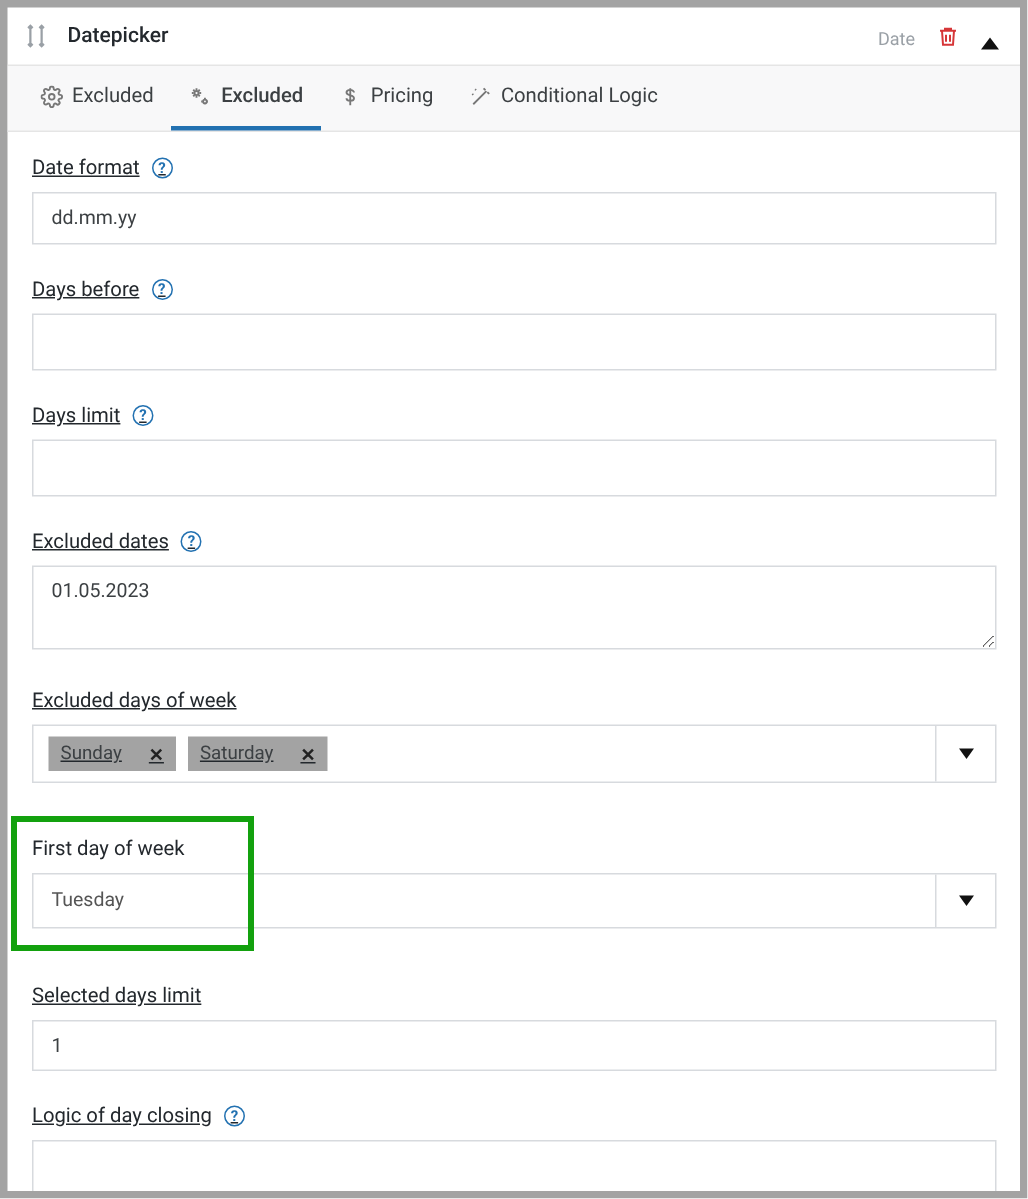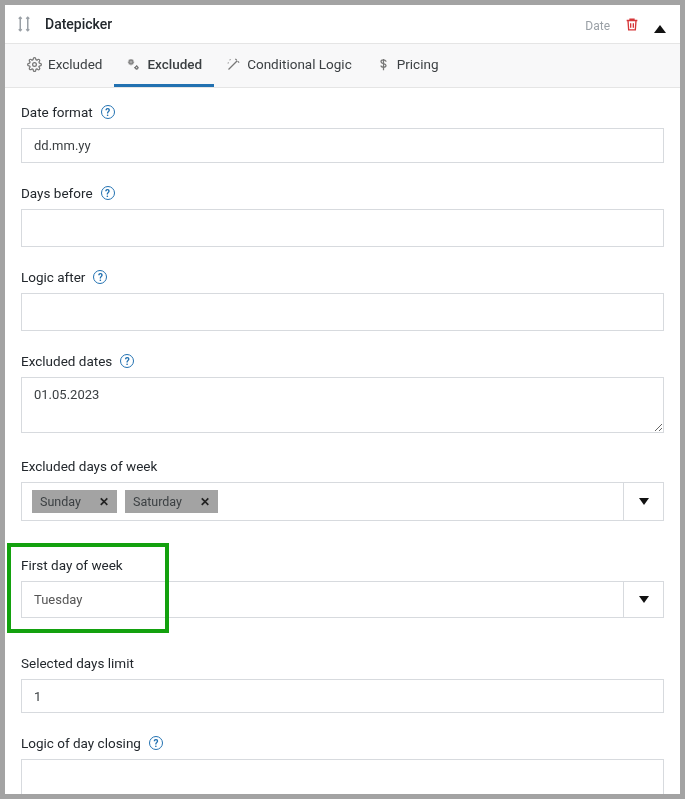--- a/index.html
+++ b/index.html
@@ -84,20 +84,21 @@
   .tab svg { width: 15px; height: 15px; color: #777; }
 
   
   .content {
     padding: 16px 16px 10px 16px;
     flex: 1;
     overflow-y: auto;
   }
   .field {
     margin-bottom: 22px;
+    text-decoration: underline;
   }
   .field-label {
     display: flex;
     align-items: center;
     gap: 8px;
     font-size: 13.5px;
     color: #23282d;
     margin-bottom: 8px;
   }
   .help-icon {
@@ -231,30 +232,30 @@
       <svg viewBox="0 0 24 24" fill="none" stroke="currentColor" stroke-width="2">
           <circle cx="8" cy="8" r="2.2"></circle>
           <path d="M8 3v2M8 11v2M3 8h2M11 8h2M4.5 4.5l1.4 1.4M10.1 10.1l1.4 1.4M4.5 11.5l1.4-1.4M10.1 5.9l1.4-1.4"></path>
           <circle cx="17" cy="17" r="2"></circle>
           <path d="M17 13v1.5M17 18.5V20M13 17h1.5M18.5 17H20"></path>
         </svg>
       <span>Excluded</span>
     </div>
     <div class="tab">
       <svg viewBox="0 0 24 24" fill="none" stroke="currentColor" stroke-width="2">
+          <path d="M12 3v18M16 7.5c0-1.6-1.8-2.8-4-2.8s-4 1.2-4 2.8 1.8 2.5 4 3 4 1.3 4 3-1.8 2.8-4 2.8-4-1.2-4-2.8"></path>
+        </svg>
+      <span>Pricing</span>
+    </div>
+    <div class="tab">
+      <svg viewBox="0 0 24 24" fill="none" stroke="currentColor" stroke-width="2">
           <path d="M4 20L18 6M15 3l2 2M19 7l2 2M6 4l1 1M3 9l1 1"></path>
         </svg>
       <span>Conditional Logic</span>
     </div>
-    <div class="tab">
-      <svg viewBox="0 0 24 24" fill="none" stroke="currentColor" stroke-width="2">
-          <path d="M12 3v18M16 7.5c0-1.6-1.8-2.8-4-2.8s-4 1.2-4 2.8 1.8 2.5 4 3 4 1.3 4 3-1.8 2.8-4 2.8-4-1.2-4-2.8"></path>
-        </svg>
-      <span>Pricing</span>
-    </div>
   </div>
 
   <div class="content">
 
     <div class="field">
       <div class="field-label">
         <span>Date format</span>
         <span class="help-icon">?</span>
       </div>
       <input class="input-text" value="dd.mm.yy" style="">
@@ -263,21 +264,21 @@
     <div class="field">
       <div class="field-label">
         <span>Days before</span>
         <span class="help-icon">?</span>
       </div>
       <input class="input-text input-empty" value="" style="">
     </div>
 
     <div class="field">
       <div class="field-label">
-        <span>Logic after</span>
+        <span>Days limit</span>
         <span class="help-icon">?</span>
       </div>
       <input class="input-text input-empty" value="" style="">
     </div>
 
     <div class="field">
       <div class="field-label">
         <span>Excluded dates</span>
         <span class="help-icon">?</span>
       </div>

